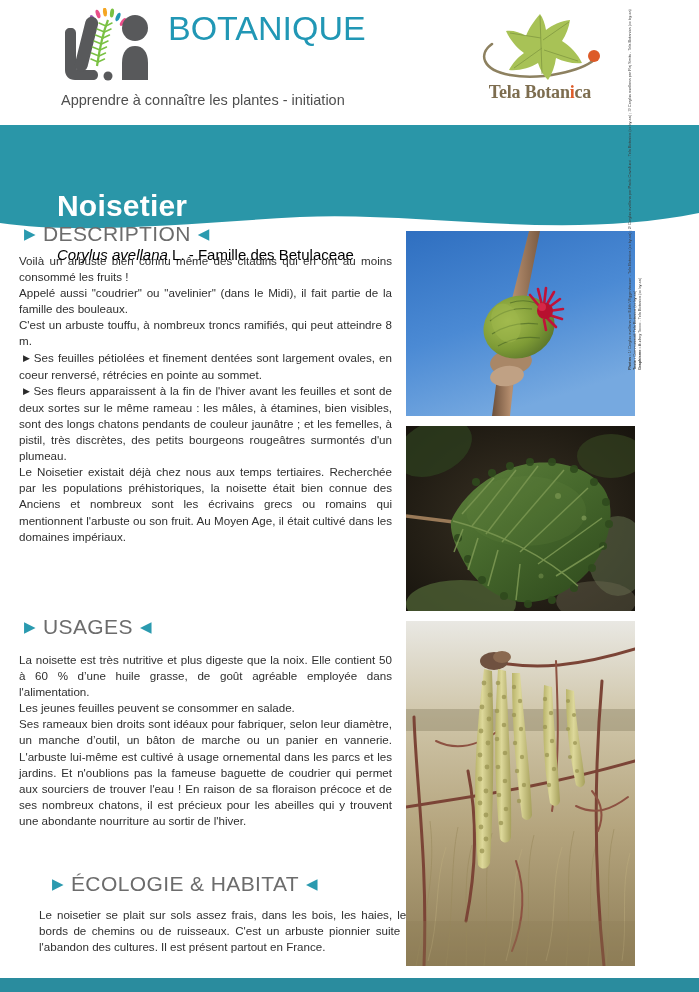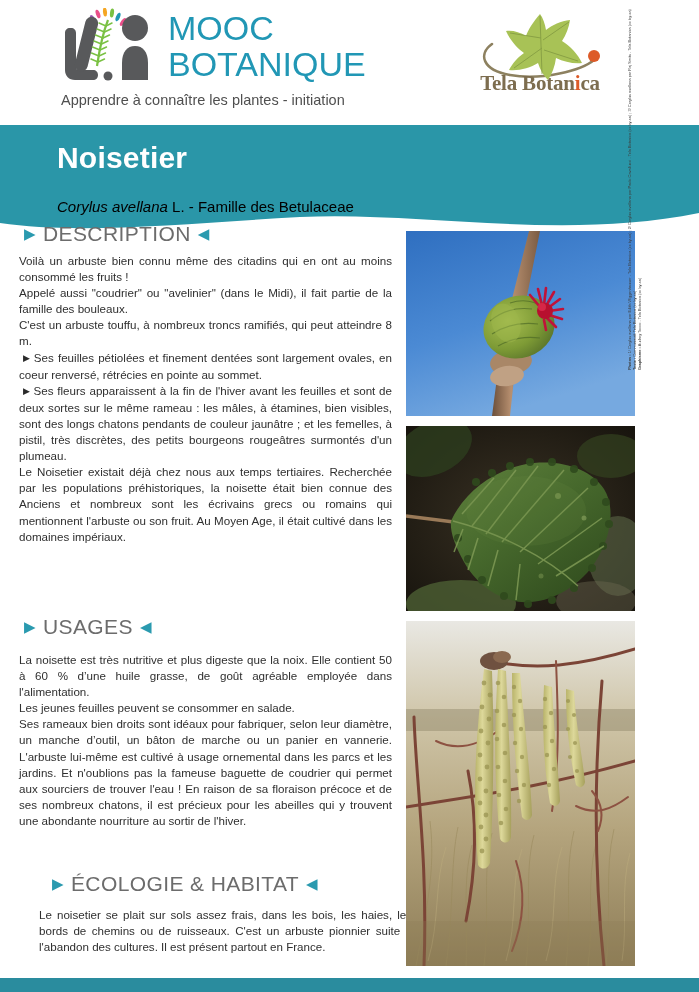--- a/index.html
+++ b/index.html
@@ -21,31 +21,31 @@
   .mooc-line{
     font-family:"Liberation Sans", sans-serif;
     font-size:34px;line-height:36px;color:#2197b5;letter-spacing:0px;font-weight:400;
   }
   .mooc-sub{
     position:absolute;left:1px;top:86px;
     font-size:14.5px;color:#4f4f4f;white-space:nowrap;
   }
   .tela-logo{position:absolute;left:470px;top:8px;width:140px;height:108px;}
   .tela-word{
-    position:absolute;left:0px;top:63px;width:140px;text-align:center;
+    position:absolute;left:0px;top:74px;width:140px;text-align:center;
     font-family:"Liberation Serif", serif;
-    font-weight:bold;font-size:21px;color:#7d6d4f;letter-spacing:-0.2px;
+    font-weight:bold;font-size:18px;color:#7d6d4f;letter-spacing:-0.2px;
   }
   .tela-word .dot-i{color:#dd5b28;}
 
   
   .banner{position:absolute;left:0;top:125px;width:699px;height:115px;}
   .banner-text{position:absolute;left:57px;top:16px;z-index:4;}
   .banner-title{
-    font-size:30px;font-weight:bold;color:#ffffff;letter-spacing:0.2px;line-height:34px;
+    font-size:30px;font-weight:bold;color:#ffffff;letter-spacing:0.2px;line-height:34px;margin-top:48px;
   }
   .banner-sub{
     margin-top:23px;font-size:15px;color:#000000;line-height:18px;
   }
   .banner-sub i{font-style:italic;}
 
   
   .section-h{
     position:absolute;
     font-size:21px;color:#6c6c6c;font-weight:400;letter-spacing:0.4px;
@@ -137,21 +137,20 @@
         </g>
 
         <circle cx="75" cy="20" r="13" fill="#58595b"></circle>
 
         <path d="M62 72 L62 55 C62 44 67 38 75 38 C83 38 88 44 88 55 L88 72 Z" fill="#58595b"></path>
 
         <circle cx="48" cy="68" r="4.5" fill="#58595b"></circle>
       </svg>
 
       <div class="mooc-title">
-        <div class="mooc-line">MOOC</div>
         <div class="mooc-line">BOTANIQUE</div>
       </div>
       <div class="mooc-sub">Apprendre à connaître les plantes - initiation</div>
     </div>
 
     <div class="tela-logo">
       <svg width="140" height="76" viewBox="0 0 140 76">
 
         <path d="M22 36 C8 46 12 62 40 67 C72 73 112 62 124 52" stroke="#8d8160" stroke-width="2.6" fill="none" stroke-linecap="round"></path>
 

